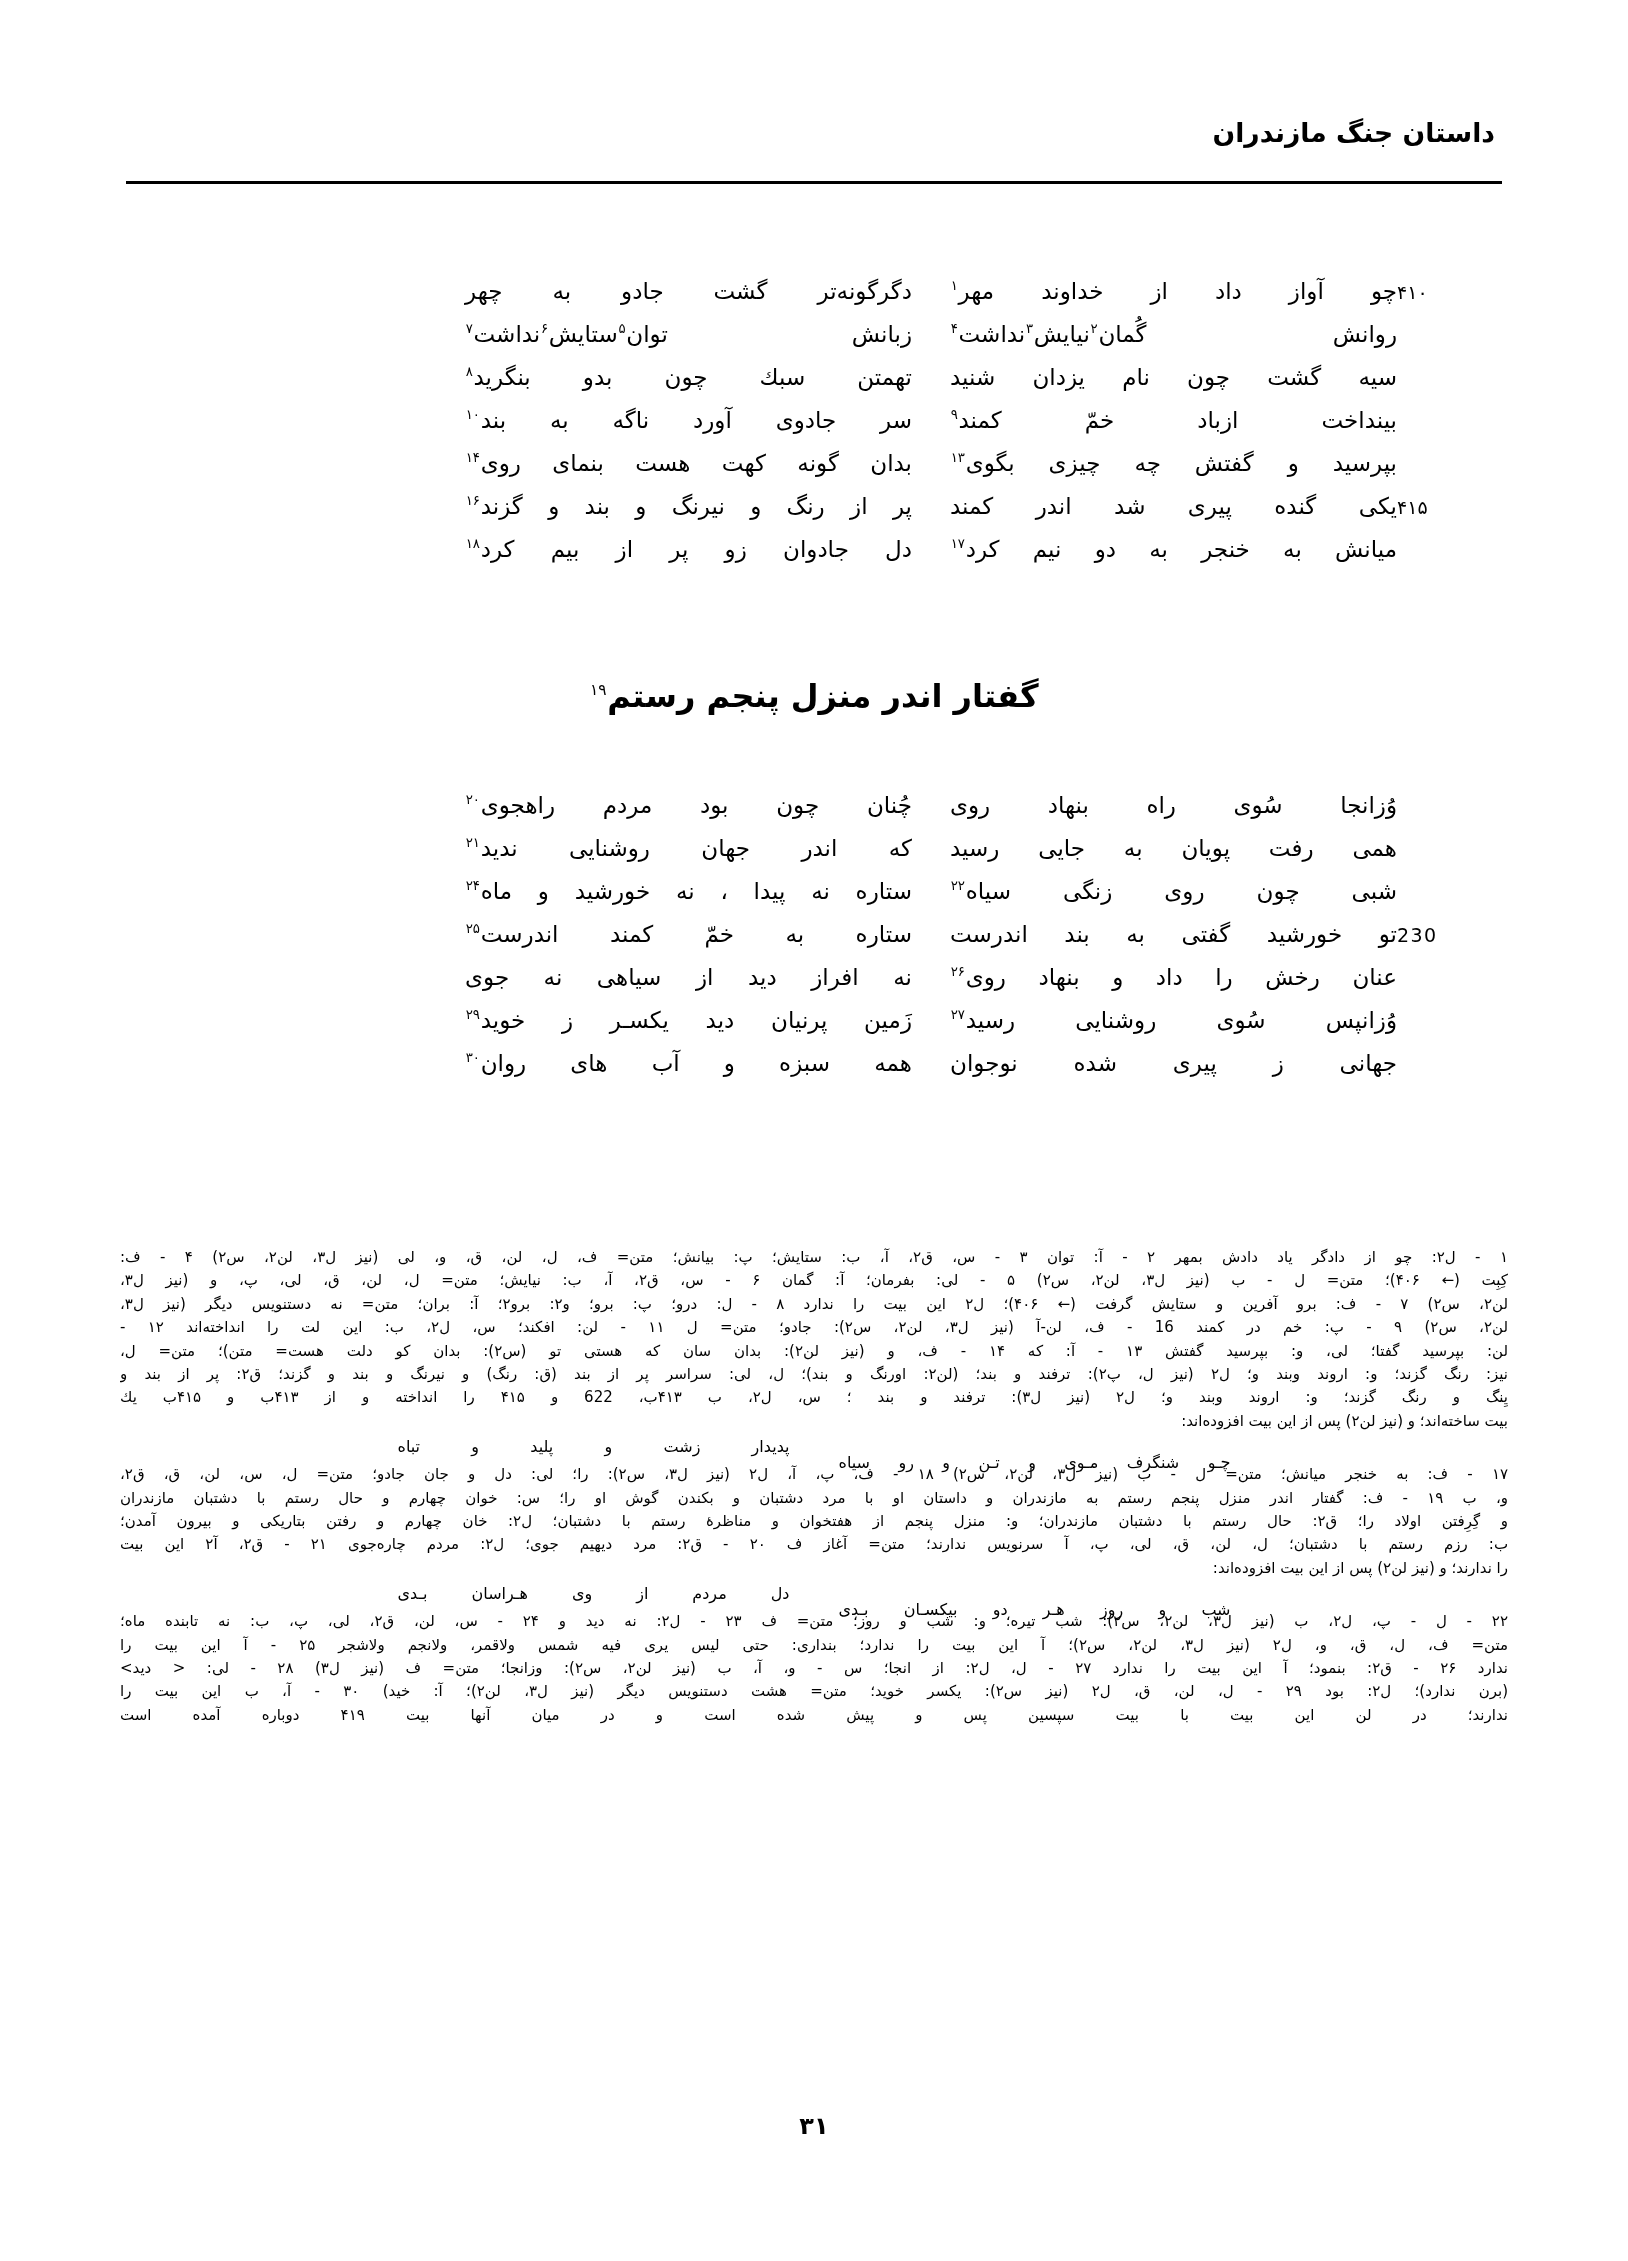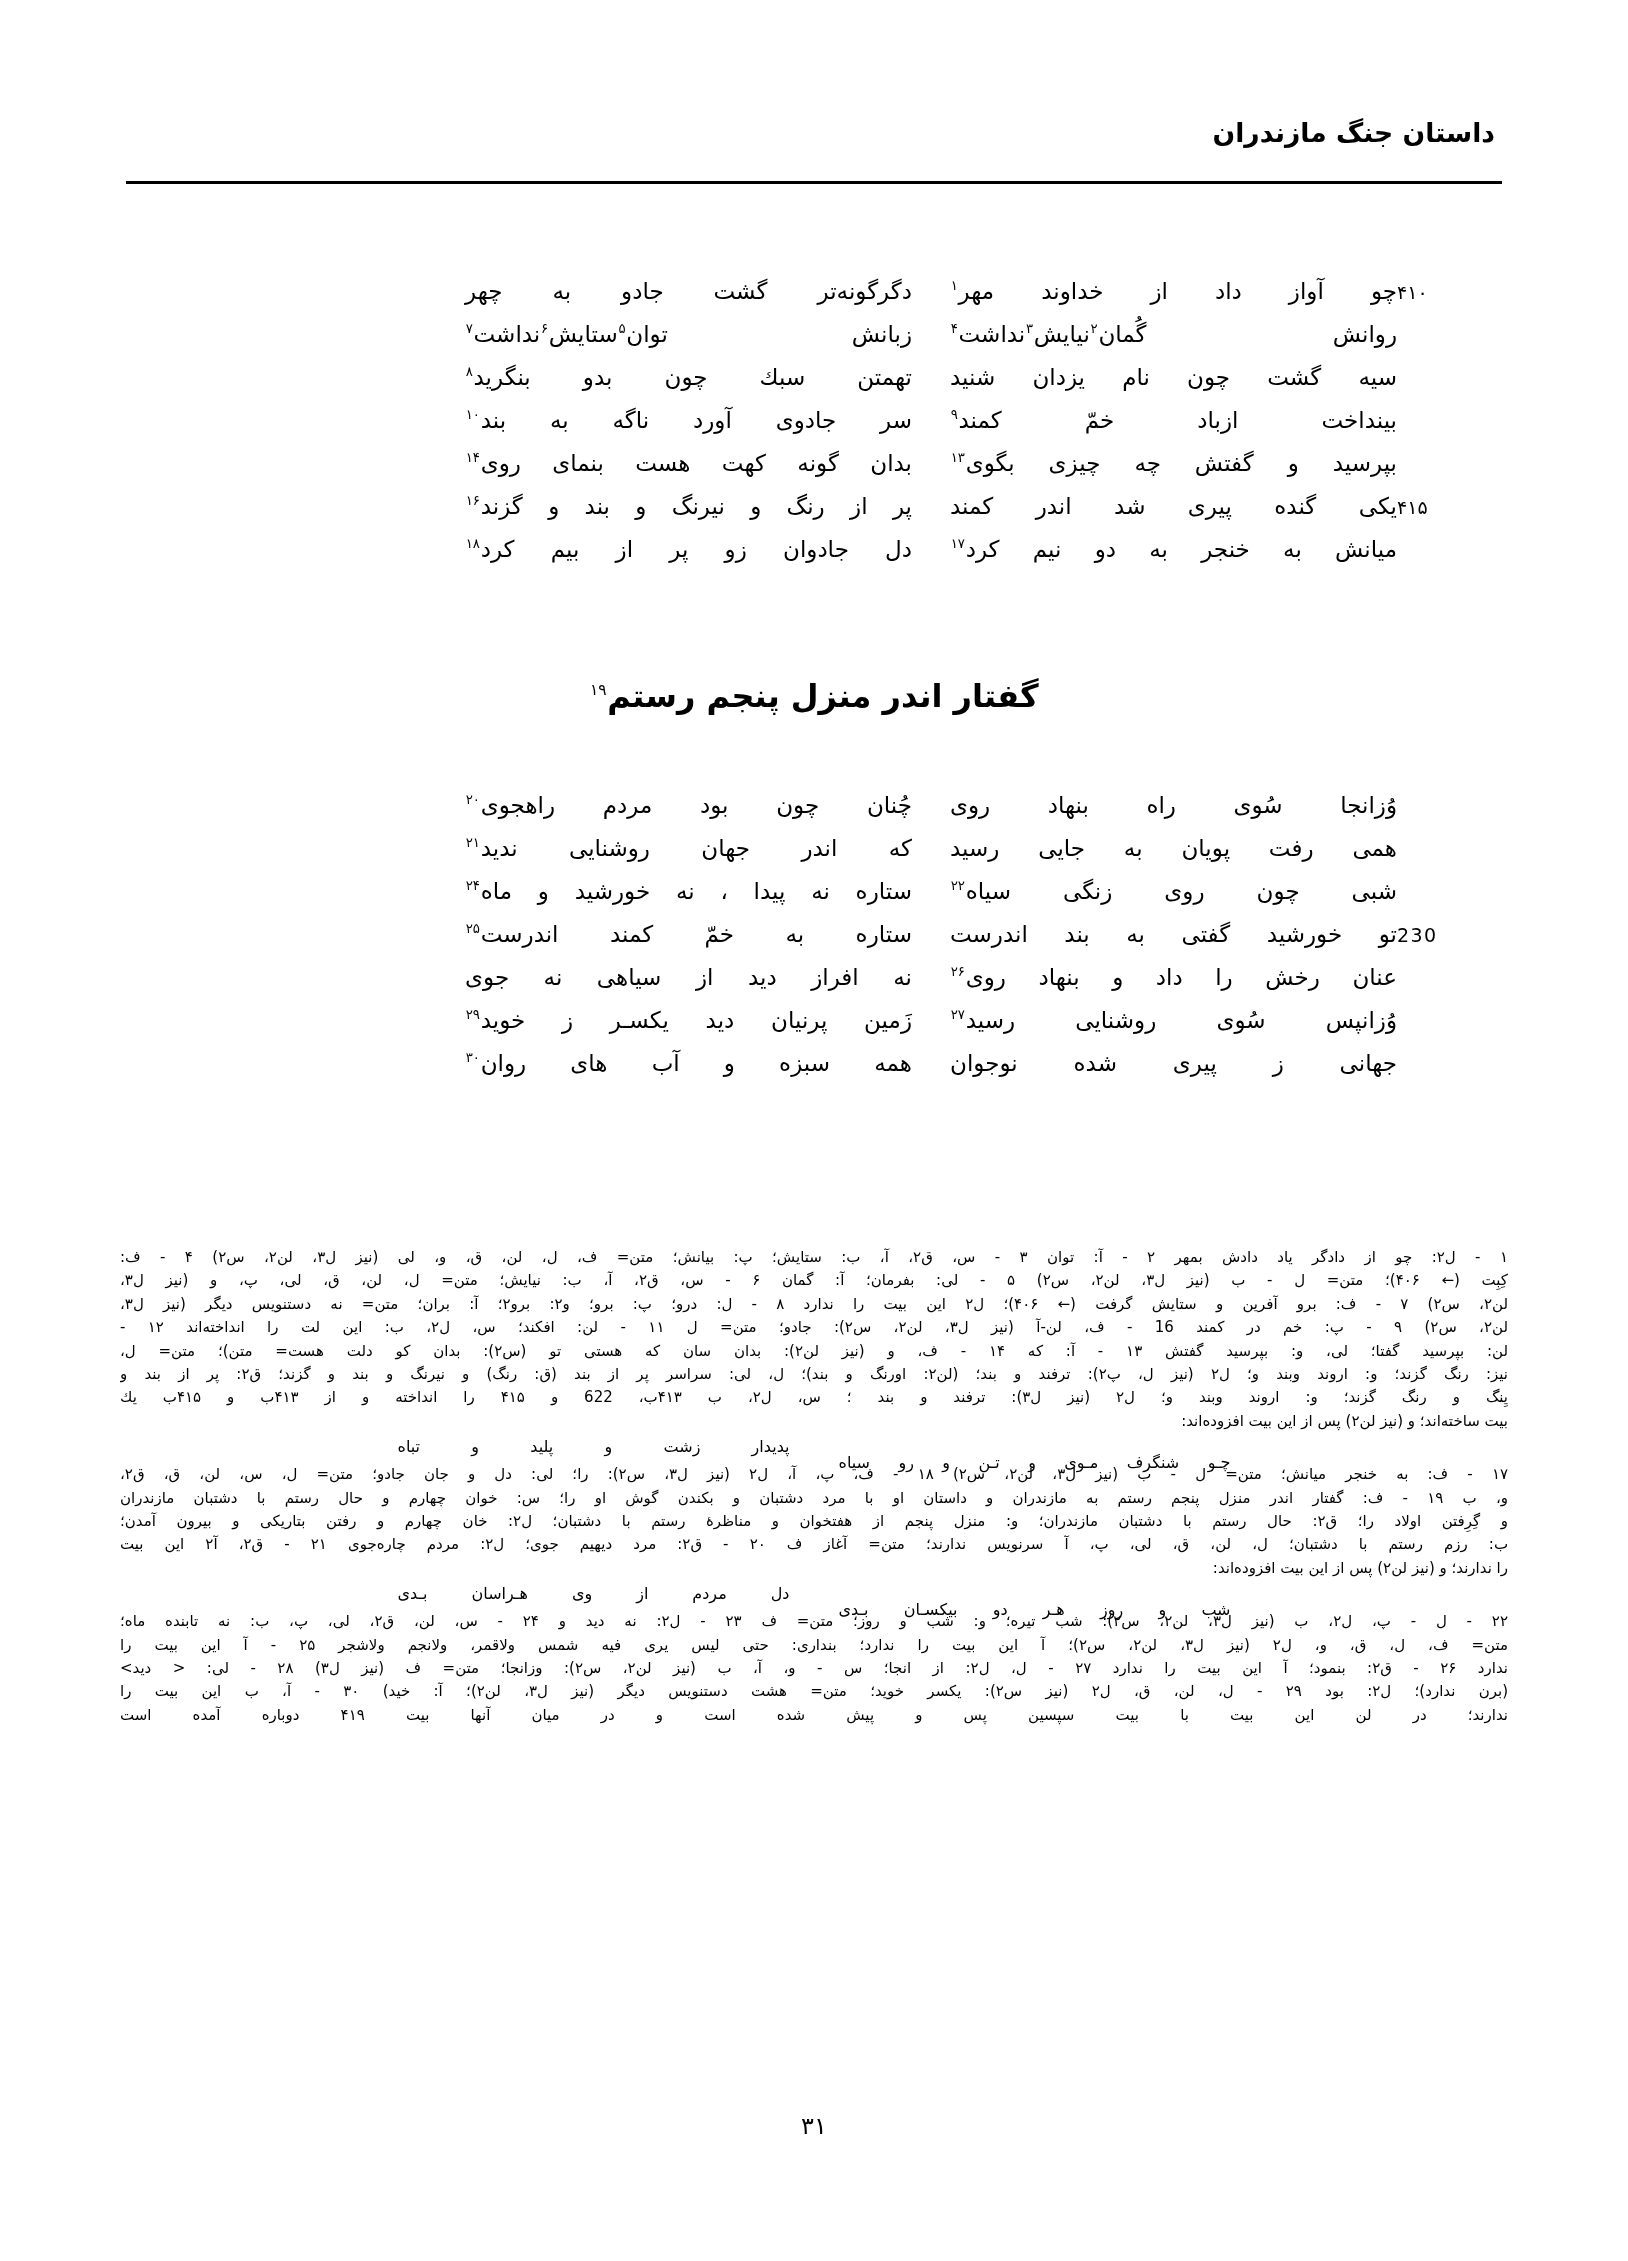--- a/index.html
+++ b/index.html
@@ -149,20 +149,21 @@
 
   
   .folio {
     position: absolute;
     top: 2112px;
     right: 0;
     left: 0;
     text-align: center;
     font-size: 24px;
     letter-spacing: 1.4px;
+    font-weight: bold;
   }
 </style>
 </head>
 <body>
 
 <div class="page">
 
   <div class="header-zone">
     <div class="running-head">داستان جنگ مازندران</div>
     <div class="head-rule"></div>

